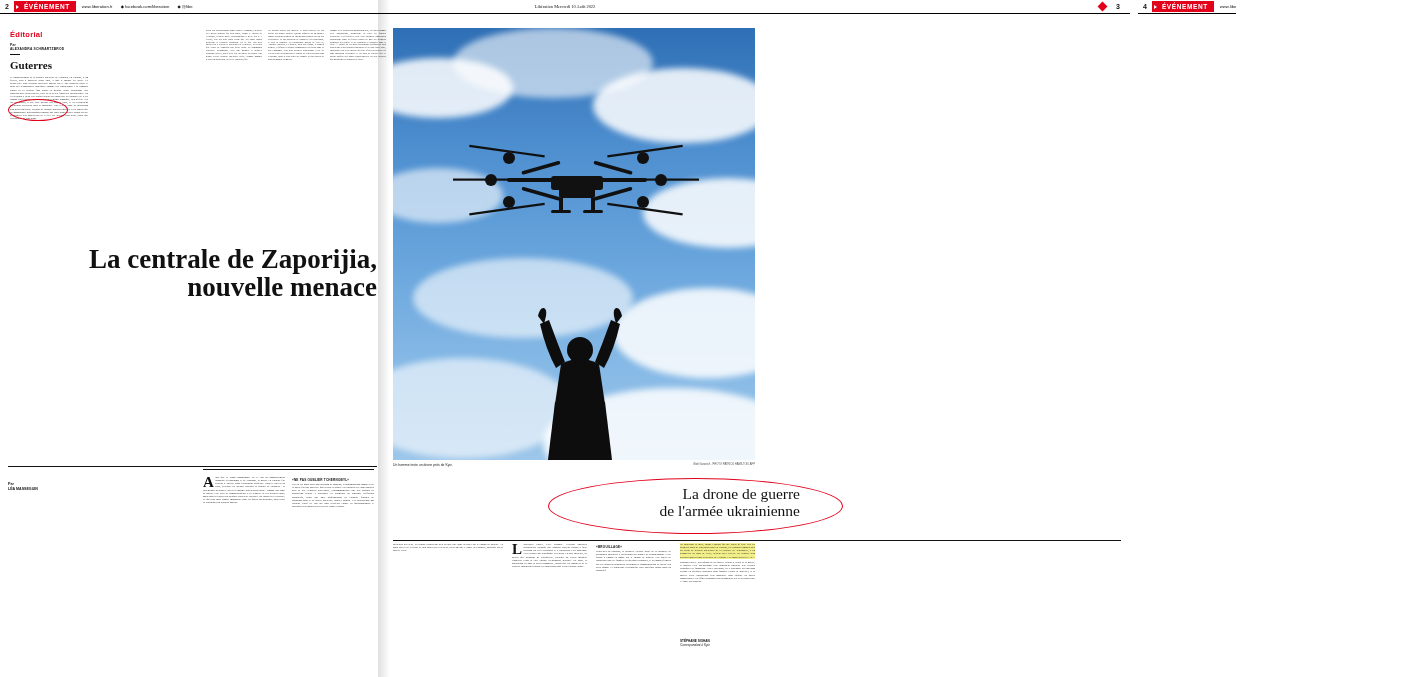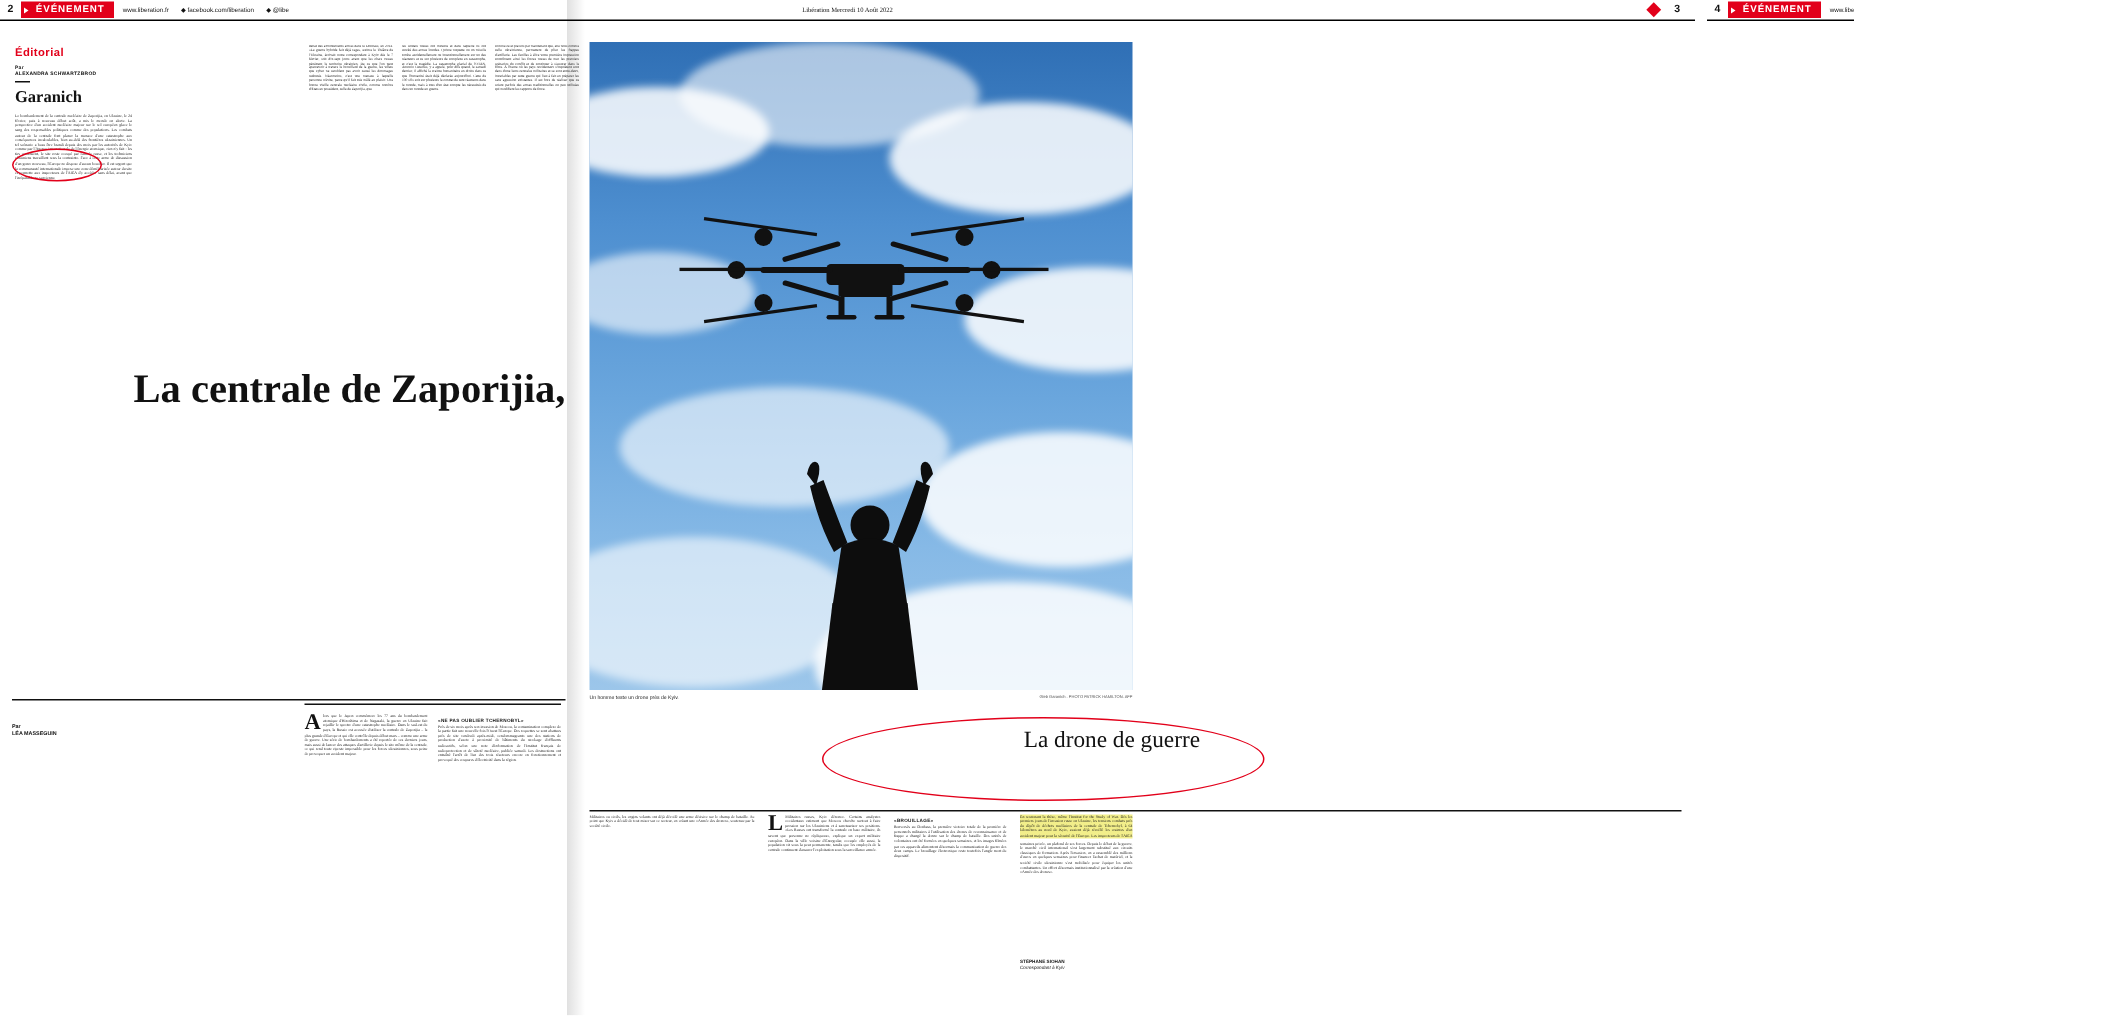--- a/index.html
+++ b/index.html
@@ -271,27 +271,28 @@
       </div>
     </div>
 
     <div id="page2">
 
       <div style="position:absolute;left:10px;top:16px;width:78px;">
         <div class="editorial-label">Éditorial</div>
         <div class="byline-small" style="margin-top:4px;">Par</div>
         <div class="byline-small">ALEXANDRA SCHWARTZBROD</div>
         <div class="rule" style="width:10px;height:0.8px;margin:3px 0 4px;"></div>
-        <div class="edito-title">Garanich</div>
+        <div class="edito-title">Guterres</div>
         <div class="blocktext" style="margin-top:5px;height:95px;">Le bombardement de la centrale nucléaire de Zaporijia, en Ukraine, le 24 février, puis à nouveau début août, a mis le monde en alerte. La perspective d'un accident nucléaire majeur sur le sol européen glace le sang des responsables politiques comme des populations. Les combats autour de la centrale font planer la menace d'une catastrophe aux conséquences incalculables, bien au-delà des frontières ukrainiennes. Un tel scénario a beau être brandi depuis des mois par les autorités de Kyiv comme par l'Agence internationale de l'énergie atomique, rien n'y fait : les tirs continuent, le site reste occupé par l'armée russe, et les techniciens ukrainiens travaillent sous la contrainte. Face à cette arme de dissuasion d'un genre nouveau, l'Europe ne dispose d'aucun bouclier. Il est urgent que la communauté internationale impose une zone démilitarisée autour du site et permette aux inspecteurs de l'AIEA d'y accéder sans délai, avant que l'irréparable ne survienne.</div>
       </div>
       <div class="ellipse-red" style="left:8px;top:85px;width:60px;height:22px;"></div>
 
       <div style="position:absolute;left:8px;top:232px;width:369px;">
         <div class="headline-main">La centrale de Zaporijia,</div>
+        <div class="headline-main">nouvelle menace</div>
       </div>
 
       <div class="rule" style="position:absolute;left:8px;top:452px;width:369px;height:1px;"></div>
 
       <div style="position:absolute;left:8px;top:462px;width:186px;">
         <div class="chapo-byline">Par</div>
         <div class="chapo-byline" style="margin-top:0;">LÉA MASSEGUIN</div>
       </div>
 
       <div style="position:absolute;left:203px;top:462px;width:82px;height:198px;" class="blocktext">
@@ -364,20 +365,21 @@
     <div class="photo-caption" style="left:393px;top:463px;">Un homme teste un drone près de Kyiv.</div>
     <div class="photo-credit" style="left:595px;top:463px;width:160px;">Gleb Garanich . PHOTO PATRICK HAMILTON. AFP</div>
 
     <div style="position:absolute;left:205px;top:28px;width:0;"></div>
     <div class="tinytext" style="position:absolute;left:206px;top:30px;width:56px;height:420px;">débat des affrontements armés dans le Donbass, en 2014. «Le guerre hybride fait déjà rage», estime le Théâtre de l'Ukraine, écrivait notre correspondant à Kyiv dès le 7 février, soit dix-sept jours avant que les chars russes pénètrent le territoire ukrainien. De ce que l'on peut apercevoir à travers le brouillard de la guerre, les volets que cyber ne semblent pas avoir causé les dommages redoutés. Néanmoins, c'est une menace à laquelle personne n'évite, parce qu'il fait très mêlé au plaisir. Une bonne vieille centrale nucléaire civile, comme nombre d'États en possèdent, celle de Zaporijia, que</div>
     <div class="tinytext" style="position:absolute;left:268px;top:30px;width:56px;height:420px;">les soldats russes ont investie et dans laquelle ils ont stocké des armes lourdes. Qu'une roquette ou un missile tombe accidentellement ou intentionnellement sur un des réacteurs et ce sur plusieurs de complexe en catastrophe, et c'est la tragédie. La catastrophe glacial de l'OTAN, Antonio Guterres, y a appelé, pour dire quand, le samedi dernier, il affiché la crainte humanitaire en droits dans ce que l'humanité était déjà déclarée aujourd'hui. Cette de 100 s'ils soit sur plusieurs le contrat de cent réacteurs dans le monde, mais à tous d'un état compte les nécessités de dans un monde en guerre.</div>
     <div class="tinytext" style="position:absolute;left:330px;top:30px;width:56px;height:420px;">comme ce et plaisirs par maintenant que, elle nous comme celle ukrainienne, permettent de plier les frappes d'artillerie. Les feuilles à élire votre première impression contribuent ainsi les forces russes de mer les premiers scénarios du conflit et de continuer à s'assurer dans le filtre. À l'heure où les pays occidentaux s'inquiètent sont dans d'une leurs centrales militaires et se sont entre-deux, invariables par cette guerre qui l'est à fait en préparer les sans agression existantes. Il est hors de réaliser que ce soient parfois des armes traditionnelles ou peu utilisées qui modifient les rapports de force.</div>
 
     <div style="position:absolute;left:560px;top:485px;width:240px;">
       <div class="subhead-drone">La drone de guerre</div>
+      <div class="subhead-drone">de l'armée ukrainienne</div>
     </div>
     <div class="ellipse-red" style="left:548px;top:478px;width:295px;height:56px;"></div>
 
     <div class="rule" style="position:absolute;left:393px;top:540px;width:728px;height:0.5px;"></div>
 
     <div style="position:absolute;left:393px;top:543px;width:110px;height:120px;" class="blocktext">Militaires ou civils, les engins volants ont déjà dévoilé une arme décisive sur le champ de bataille. Au point que Kyiv a décidé de tout miser sur ce secteur, en créant une «Armée des drones», soutenue par la société civile.</div>
 
     <div style="position:absolute;left:512px;top:543px;width:75px;height:120px;" class="blocktext">
       <span class="dropcap">L</span>
       <span>Militaires russes, Kyiv dénonce. Certains analystes occidentaux estiment que Moscou cherche surtout à faire pression sur les Ukrainiens et à sanctuariser ses positions. «Les Russes ont transformé la centrale en base militaire, ils savent que personne ne répliquera», explique un expert militaire européen. Dans la ville voisine d'Energodar, occupée elle aussi, la population vit sous la peur permanente, tandis que les employés de la centrale continuent d'assurer l'exploitation sous la surveillance armée.</span>

